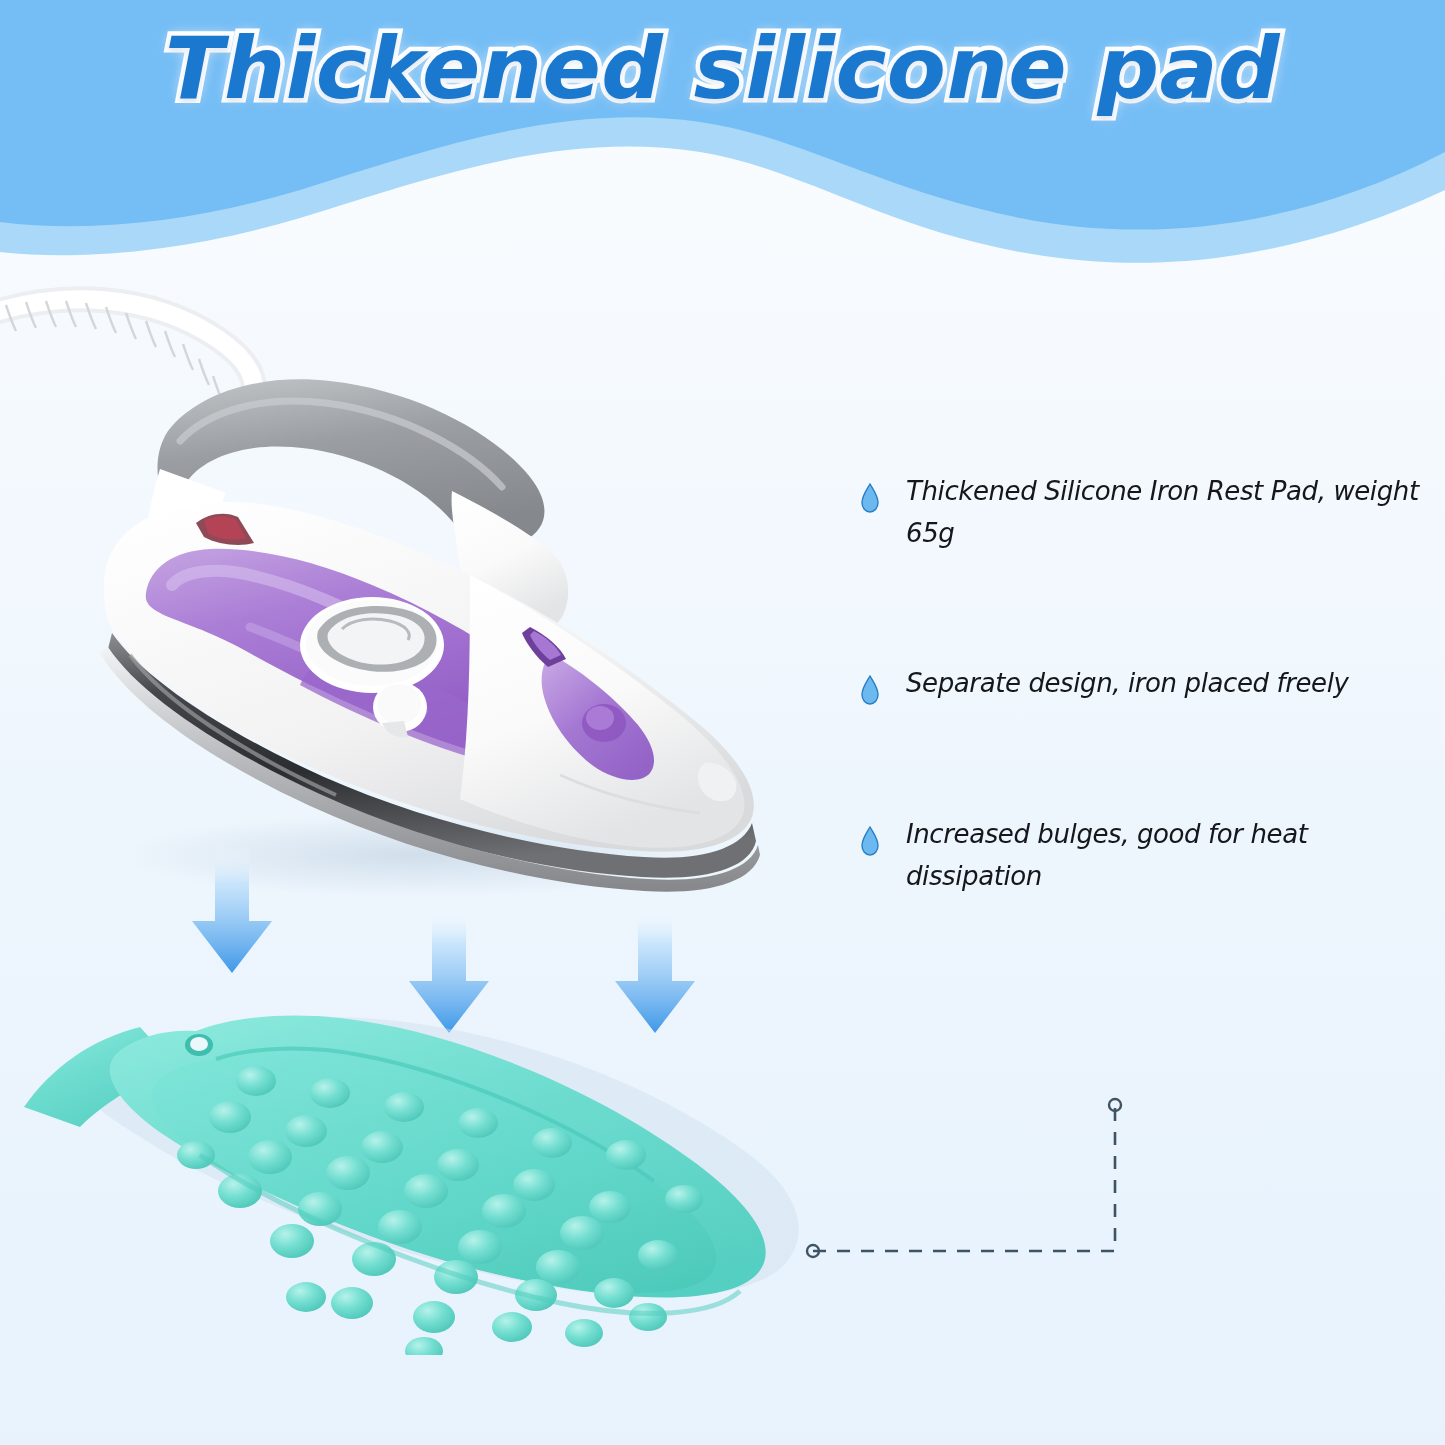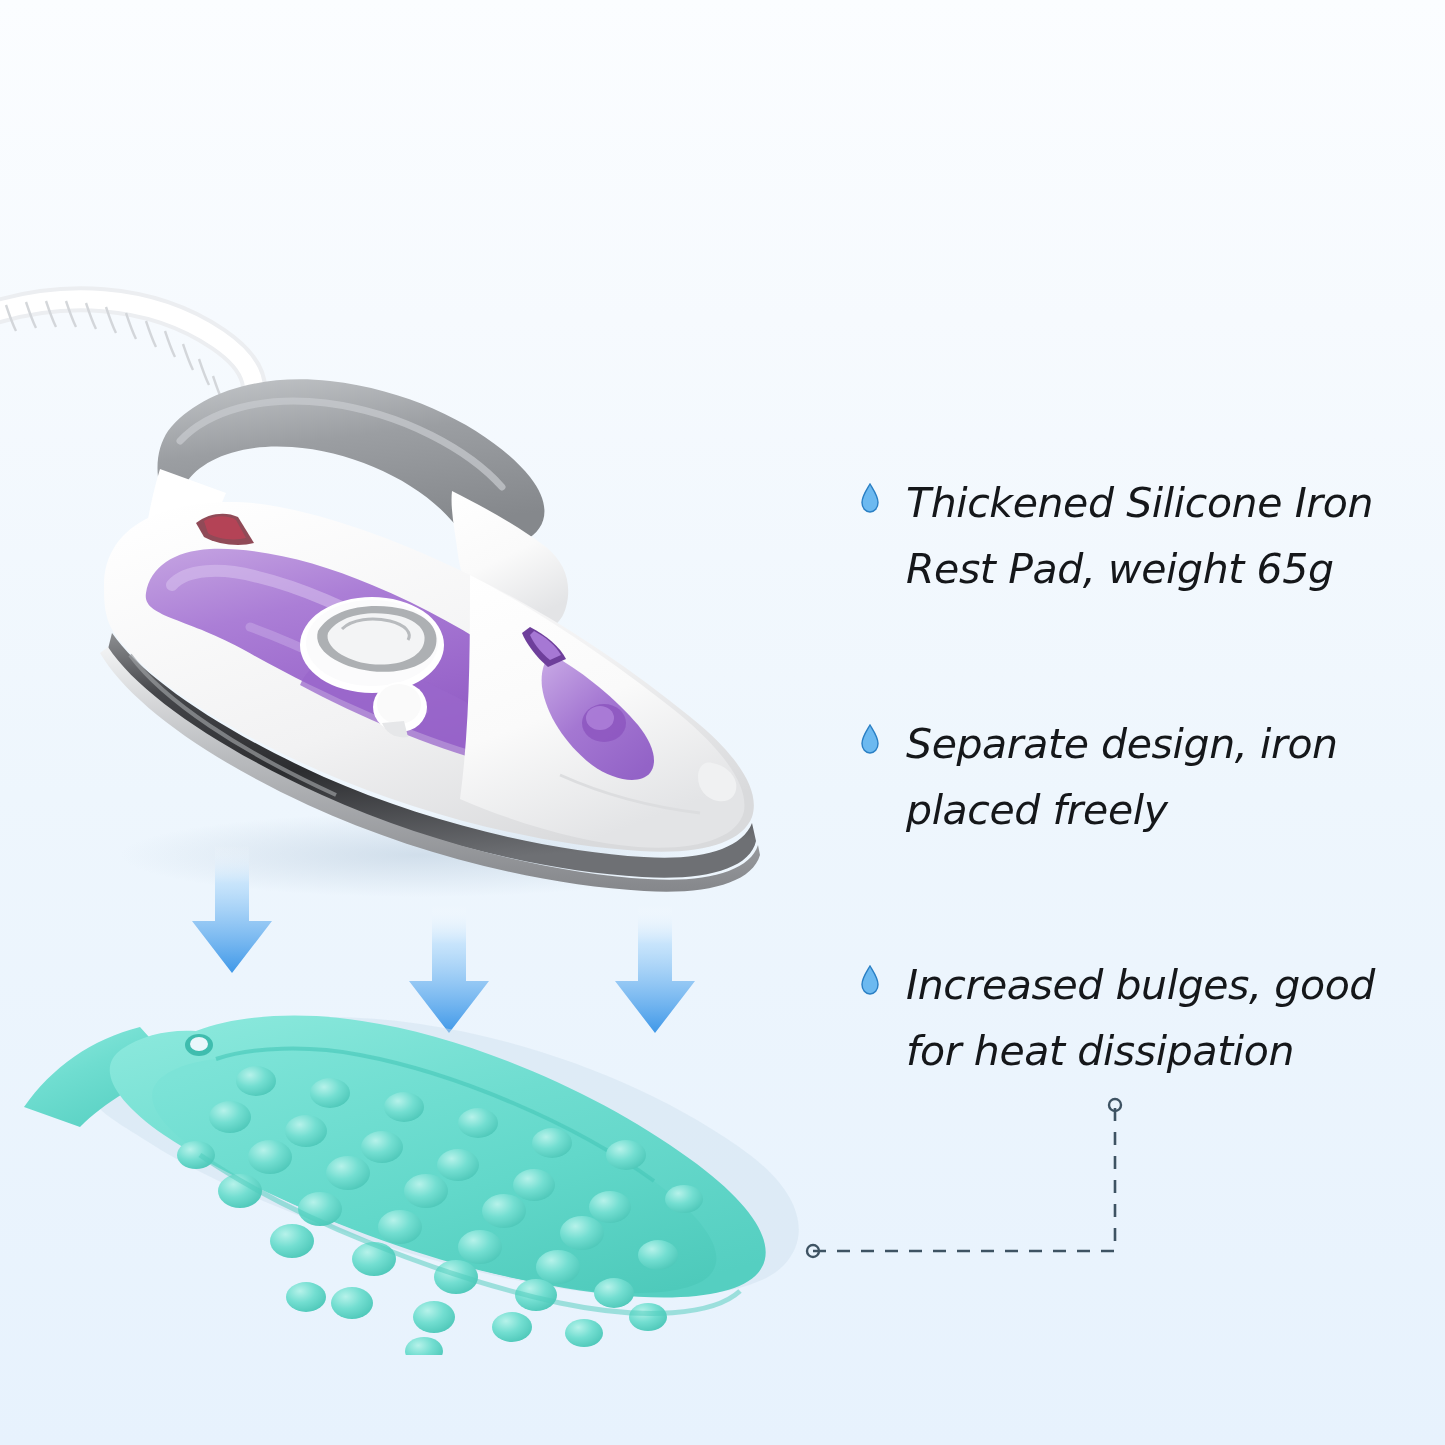--- a/index.html
+++ b/index.html
@@ -79,21 +79,21 @@
     width: 20px;
     height: 30px;
     margin-top: 13px;
     margin-right: 26px;
   }
   .bullet-marker svg { display: block; }
 
   .feature-text {
     font-family: "DejaVu Sans", sans-serif;
     font-style: italic;
-    font-size: 41px;
+    font-size: 26px;
     line-height: 1.62;
     color: #15171a;
     letter-spacing: -0.4px;
     max-width: 520px;
   }
 
   
   .callout-line {
     position: absolute;
     left: 780px;
@@ -102,20 +102,29 @@
     height: 220px;
     pointer-events: none;
   }
   .callout-line svg { display: block; }
 </style>
 </head>
 <body>
 
 <div class="infographic">
 
+  <div class="header-banner">
+    <svg width="1445" height="290" viewBox="0 0 1445 290" xmlns="http://www.w3.org/2000/svg">
+
+      <path d="M0,0 L1445,0 L1445,190 C1290,262 1150,276 1020,252 C880,226 800,168 700,152 C560,130 430,178 300,218 C200,248 95,262 0,252 Z" fill="#a9d8f9"></path>
+
+      <path d="M0,0 L1445,0 L1445,152 C1300,228 1150,244 1020,218 C880,190 800,136 700,122 C560,102 430,150 300,190 C200,220 95,234 0,222 Z" fill="#74bdf5"></path>
+    </svg>
+    <div class="header-title">Thickened silicone pad</div>
+  </div>
 
   <div class="product-stage">
     <svg width="860" height="1100" viewBox="0 0 860 1100" xmlns="http://www.w3.org/2000/svg">
       <defs>
         <linearGradient id="ironBody" x1="0" y1="0" x2="0.4" y2="1">
           <stop offset="0%" stop-color="#ffffff"></stop>
           <stop offset="55%" stop-color="#fafafa"></stop>
           <stop offset="100%" stop-color="#e3e4e6"></stop>
         </linearGradient>
         <linearGradient id="ironBodyLower" x1="0.1" y1="0" x2="0.7" y2="1">

